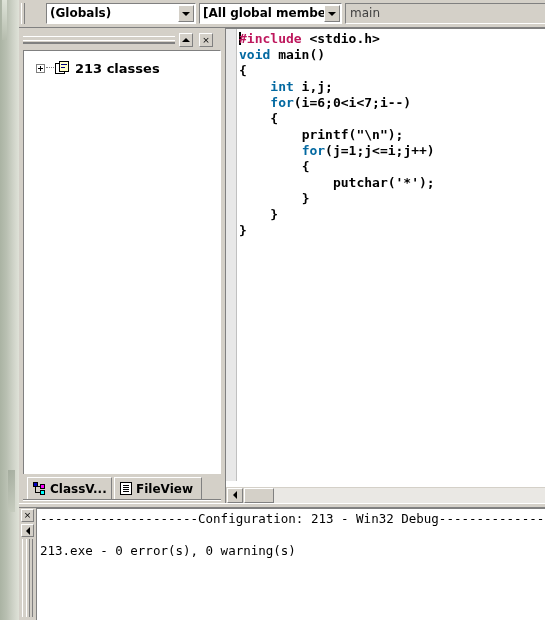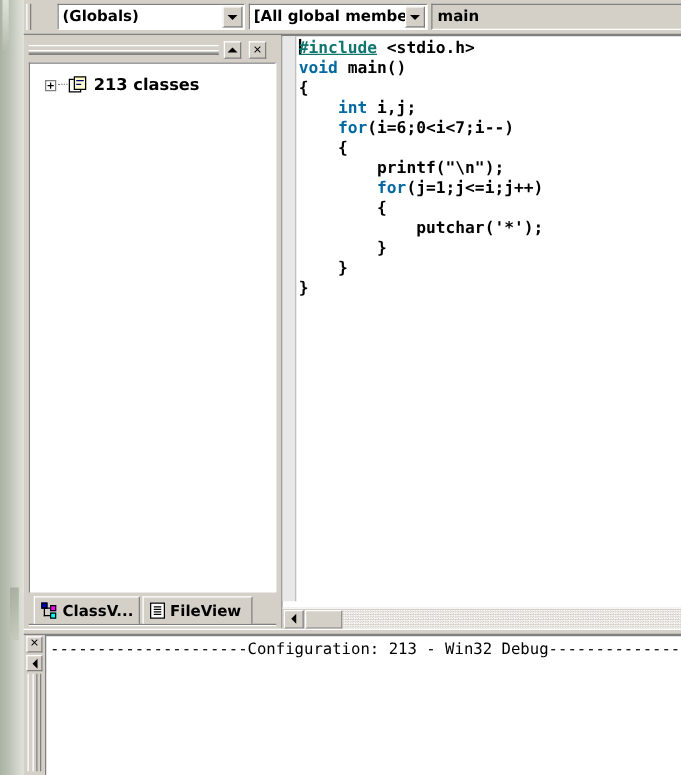--- a/index.html
+++ b/index.html
@@ -105,22 +105,22 @@
     border: 1px solid;
     border-color: #808080 #ffffff #ffffff #808080;
     box-sizing: border-box;
     display: flex;
     align-items: center;
   }
   #field-main .ctext {
     padding-left: 4px;
     font-family: "DejaVu Sans", sans-serif;
     font-size: 12px;
-    font-weight: bold;
-    color: #000000;
+    font-weight: normal;
+    color: #404040;
     line-height: 19px;
   }
 
   
   .workspace {
     position: absolute;
     left: 19px; top: 28px;
     width: 206px; height: 475px;
     background: #d4d0c8;
   }
@@ -354,21 +354,21 @@
     left: 13px; top: 2px;
     right: 0; bottom: 24px;
     font-family: "DejaVu Sans Mono", monospace;
     font-size: 13px;
     line-height: 16px;
     color: #000000;
     white-space: pre;
     overflow: hidden;
   }
   .code .kw { color: #0369a1; font-weight: bold; }
-  .code .pp { color: #0f766e; font-weight: bold; text-decoration: underline; }
+  .code .pp { color: #be185d; font-weight: bold; }
   .code .pl { color: #000000; font-weight: bold; }
   .caret {
     display: inline-block;
     width: 0;
     border-left: 2px solid #000;
     height: 13px;
     vertical-align: -2px;
     margin-right: -2px;
   }
   .ed-hscroll {
@@ -590,16 +590,16 @@
   <div class="splitter"></div>
 
   <div class="output">
     <div class="out-sidebar">
       <div class="out-close">×</div>
       <div class="out-scrollup">
         <span class="arrow-left-small"></span>
       </div>
       <div class="out-rail"></div>
     </div>
-    <div class="out-text" id="output-area"><div>---------------------Configuration: 213 - Win32 Debug---------------------</div><div>&nbsp;</div></div>
+    <div class="out-text" id="output-area"><div>---------------------Configuration: 213 - Win32 Debug---------------------</div><div>&nbsp;</div><div>213.exe - 0 error(s), 0 warning(s)</div></div>
   </div>
 
 </div>
 
 </body></html>

